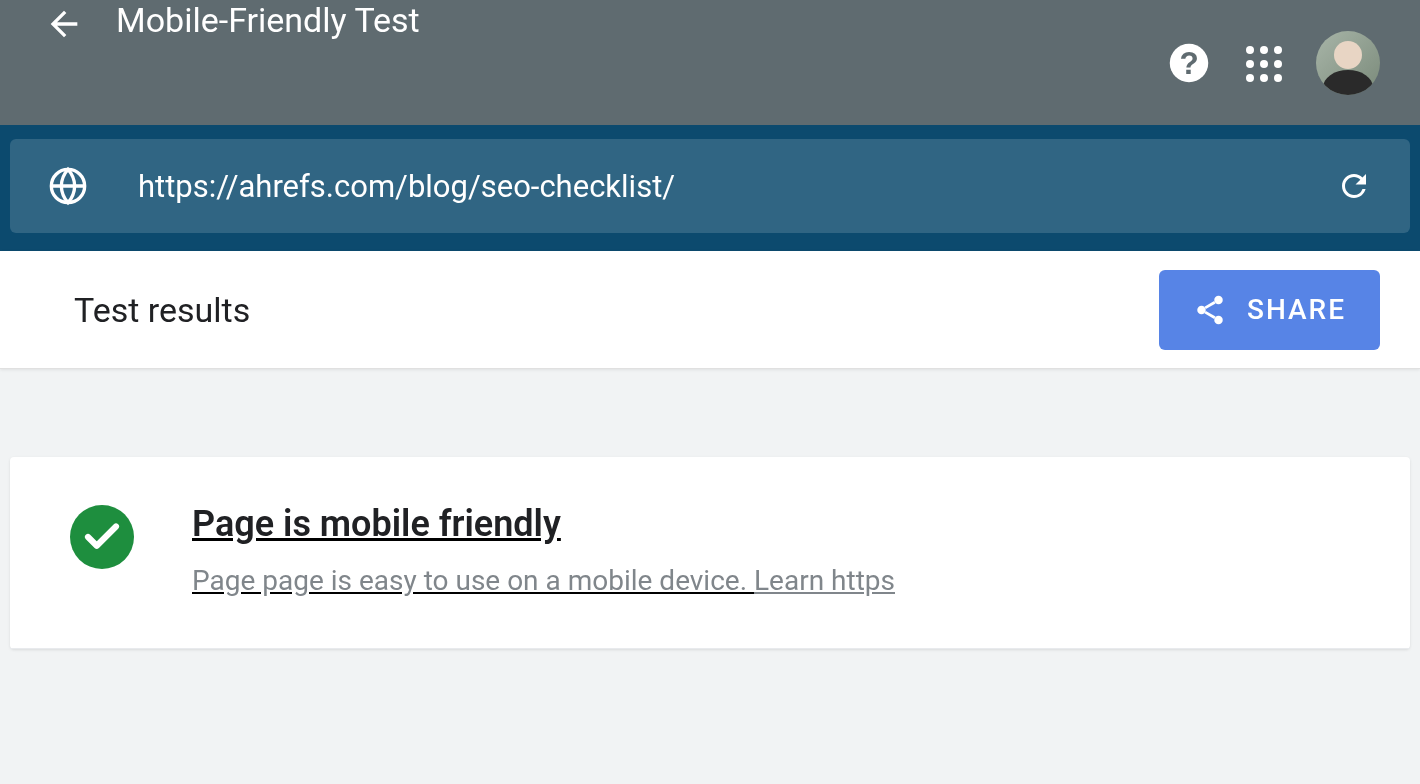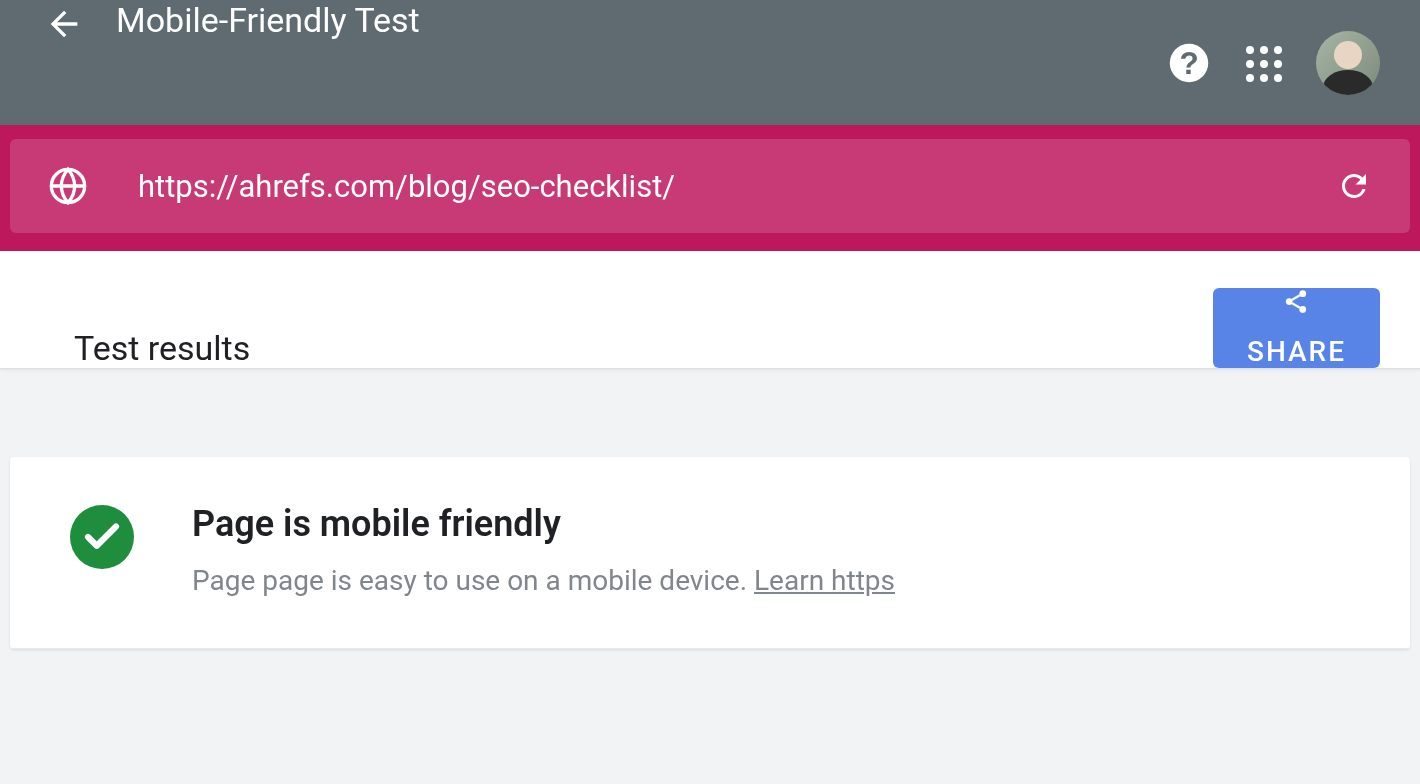--- a/index.html
+++ b/index.html
@@ -87,21 +87,21 @@
       position: absolute;
       bottom: -10px;
       left: 50%;
       transform: translateX(-50%);
       width: 50px;
       height: 35px;
       background: #2a2a2a;
       border-radius: 50% 50% 0 0;
     }
     .url-bar-container {
-      background: #be185d;
+      background: #0c4a6e;
       padding: 14px 10px 18px 10px;
     }
     .url-bar {
       background: rgba(255,255,255,0.15);
       border-radius: 6px;
       height: 94px;
       display: flex;
       align-items: center;
       padding: 0 38px;
     }
@@ -126,21 +126,21 @@
     .reload-icon {
       color: white;
       cursor: pointer;
       display: flex;
       align-items: center;
     }
     .results-header {
       background: white;
       height: 118px;
       display: flex;
-      align-items: flex-end;
+      align-items: center;
       padding: 0 40px 0 74px;
       border-bottom: 1px solid #e0e0e0;
       box-shadow: 0 1px 3px rgba(0,0,0,0.08);
     }
     .results-title {
       font-size: 34px;
       color: #202124;
       font-weight: 400;
       flex: 1;
     }
@@ -152,24 +152,24 @@
       height: 80px;
       padding: 0 34px;
       display: flex;
       align-items: center;
       gap: 20px;
       font-size: 28px;
       font-weight: 500;
       letter-spacing: 2px;
       cursor: pointer;
       font-family: inherit;
-      flex-direction: column;
     }
     .content-area {
       padding: 88px 10px 7px 10px;
+      text-decoration: underline;
     }
     .result-card {
       background: white;
       border-radius: 4px;
       box-shadow: 0 1px 3px rgba(0,0,0,0.1);
     }
     .result-main {
       display: flex;
       padding: 46px 60px 48px 60px;
       gap: 58px;

